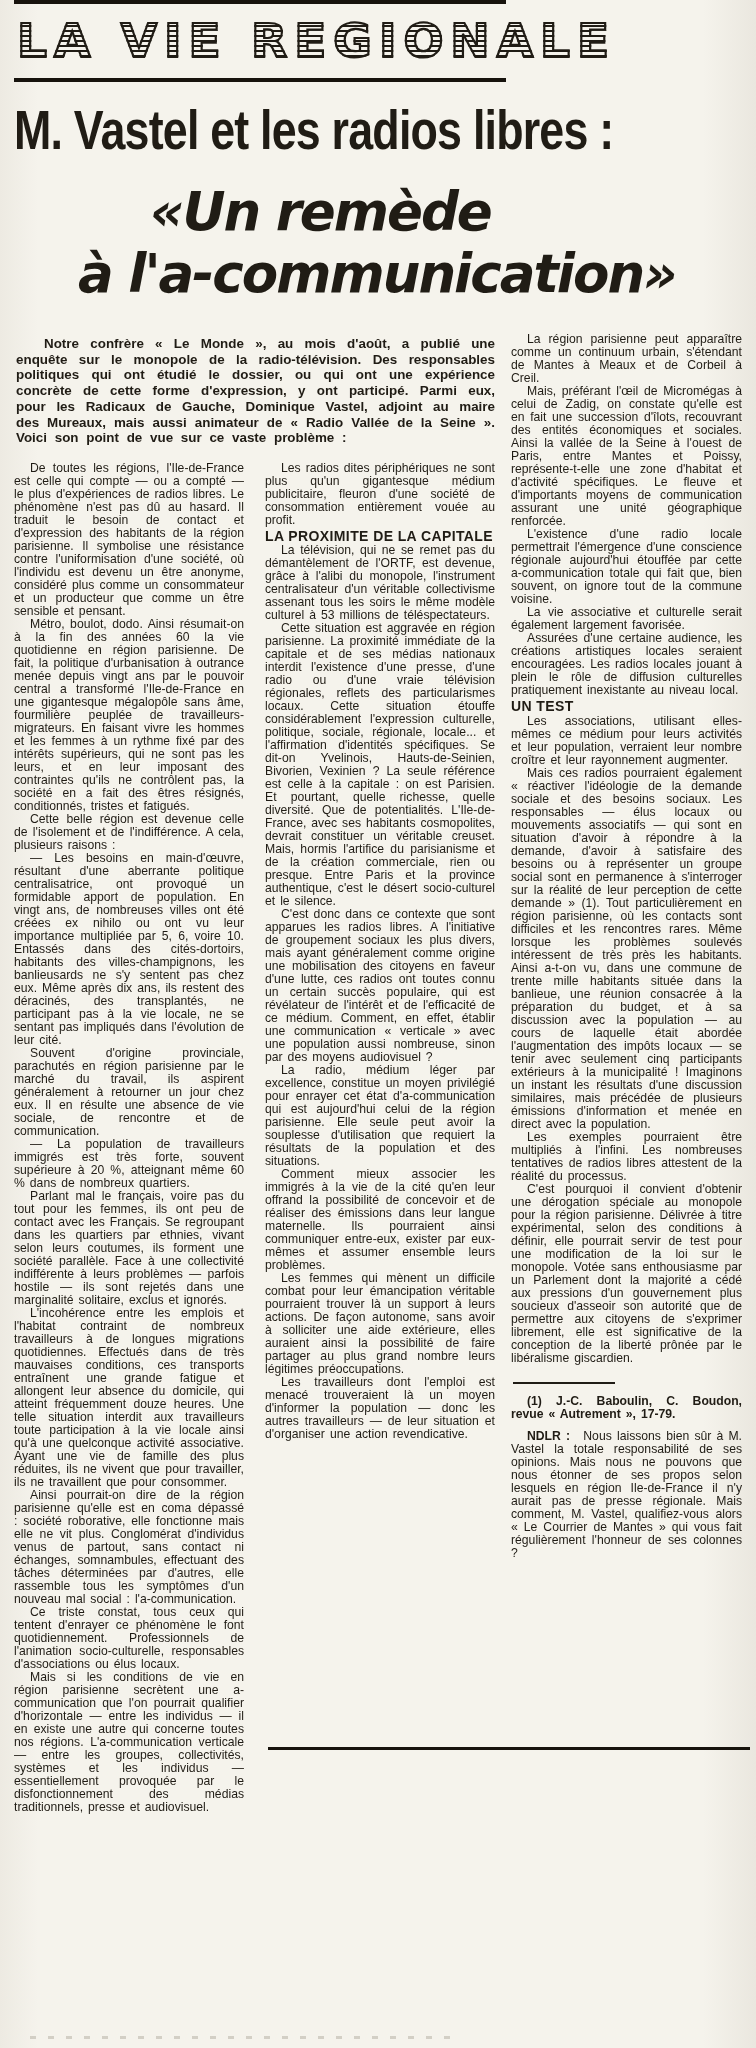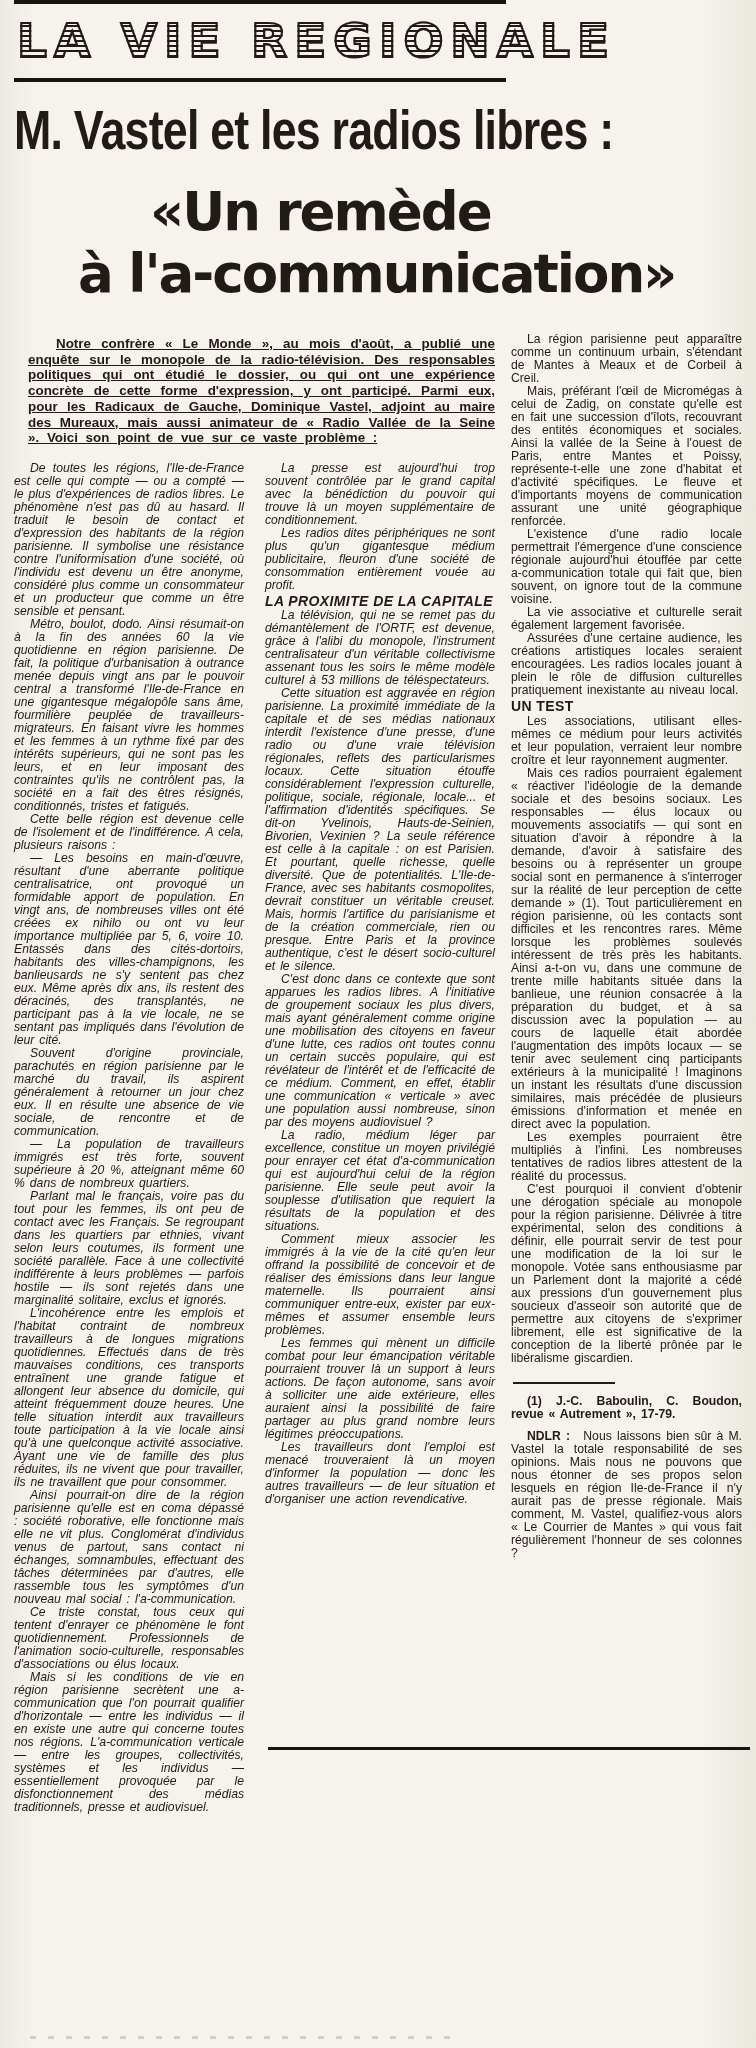--- a/index.html
+++ b/index.html
@@ -40,43 +40,43 @@
     font-weight:bold;
     font-size:56px;
     line-height:1;
     letter-spacing:-1px;
     transform:scaleX(0.80);
     transform-origin:left center;
     white-space:nowrap;
   }
   .quote-line{
     font-family:"DejaVu Sans",sans-serif;
+    font-style:italic;
     font-weight:900;
     font-size:53px;
     line-height:1;
     letter-spacing:-2px;
     white-space:nowrap;
   }
   .quote-line1{margin:27px 0 0 150px;}
   .quote-line2{margin:9px 0 0 78px;}
   
   .main{display:flex;gap:16px;margin:33px 10px 0 14px;align-items:flex-start;}
   .left-region{width:481px;flex:0 0 auto;}
   .right-region{width:231px;flex:0 0 auto;}
   .intro{
-    margin:3px 0 16px 14px;
+    margin:3px 0 16px 2px;
     font-weight:bold;
     font-size:13.4px;
     line-height:15.7px;
     text-align:justify;
     text-indent:28px;
     word-spacing:4px;
-    text-decoration:underline;
   }
-  .twocol{display:flex;gap:21px;font-style:italic;}
+  .twocol{display:flex;gap:21px;}
   .col{width:230px;flex:0 0 auto;}
   p.para{
     margin:0;
     font-size:12.2px;
     line-height:13px;
     text-align:justify;
     text-indent:16px;
     word-spacing:1.6px;
     hyphens:auto;-webkit-hyphens:auto;
   }
@@ -121,21 +121,20 @@
             <p class="para">— Les besoins en main-d'œuvre, résultant d'une aberrante politique centralisatrice, ont provoqué un formidable apport de population. En vingt ans, de nombreuses villes ont été créées ex nihilo ou ont vu leur importance multipliée par 5, 6, voire 10. Entassés dans des cités-dortoirs, habitants des villes-champignons, les banlieusards ne s'y sentent pas chez eux. Même après dix ans, ils restent des déracinés, des transplantés, ne participant pas à la vie locale, ne se sentant pas impliqués dans l'évolution de leur cité.</p>
             <p class="para">Souvent d'origine provinciale, parachutés en région parisienne par le marché du travail, ils aspirent généralement à retourner un jour chez eux. Il en résulte une absence de vie sociale, de rencontre et de communication.</p>
             <p class="para">— La population de travailleurs immigrés est très forte, souvent supérieure à 20 %, atteignant même 60 % dans de nombreux quartiers.</p>
             <p class="para">Parlant mal le français, voire pas du tout pour les femmes, ils ont peu de contact avec les Français. Se regroupant dans les quartiers par ethnies, vivant selon leurs coutumes, ils forment une société parallèle. Face à une collectivité indifférente à leurs problèmes — parfois hostile — ils sont rejetés dans une marginalité solitaire, exclus et ignorés.</p>
             <p class="para">L'incohérence entre les emplois et l'habitat contraint de nombreux travailleurs à de longues migrations quotidiennes. Effectués dans de très mauvaises conditions, ces transports entraînent une grande fatigue et allongent leur absence du domicile, qui atteint fréquemment douze heures. Une telle situation interdit aux travailleurs toute participation à la vie locale ainsi qu'à une quelconque activité associative. Ayant une vie de famille des plus réduites, ils ne vivent que pour travailler, ils ne travaillent que pour consommer.</p>
             <p class="para">Ainsi pourrait-on dire de la région parisienne qu'elle est en coma dépassé : société roborative, elle fonctionne mais elle ne vit plus. Conglomérat d'individus venus de partout, sans contact ni échanges, somnambules, effectuant des tâches déterminées par d'autres, elle rassemble tous les symptômes d'un nouveau mal social : l'a-communication.</p>
             <p class="para">Ce triste constat, tous ceux qui tentent d'enrayer ce phénomène le font quotidiennement. Professionnels de l'animation socio-culturelle, responsables d'associations ou élus locaux.</p>
             <p class="para">Mais si les conditions de vie en région parisienne secrètent une a-communication que l'on pourrait qualifier d'horizontale — entre les individus — il en existe une autre qui concerne toutes nos régions. L'a-communication verticale — entre les groupes, collectivités, systèmes et les individus — essentiellement provoquée par le disfonctionnement des médias traditionnels, presse et audiovisuel.</p>
           </div>
         <div class="col">
-            <p class="para">La presse est aujourd'hui trop souvent contrôlée par le grand capital avec la bénédiction du pouvoir qui trouve là un moyen supplémentaire de conditionnement.</p>
             <p class="para">Les radios dites périphériques ne sont plus qu'un gigantesque médium publicitaire, fleuron d'une société de consommation entièrement vouée au profit.</p>
             <h3 class="subhead">LA PROXIMITE DE LA CAPITALE</h3>
             <p class="para">La télévision, qui ne se remet pas du démantèlement de l'ORTF, est devenue, grâce à l'alibi du monopole, l'instrument centralisateur d'un véritable collectivisme assenant tous les soirs le même modèle culturel à 53 millions de téléspectateurs.</p>
             <p class="para">Cette situation est aggravée en région parisienne. La proximité immédiate de la capitale et de ses médias nationaux interdit l'existence d'une presse, d'une radio ou d'une vraie télévision régionales, reflets des particularismes locaux. Cette situation étouffe considérablement l'expression culturelle, politique, sociale, régionale, locale... et l'affirmation d'identités spécifiques. Se dit-on Yvelinois, Hauts-de-Seinien, Bivorien, Vexinien ? La seule référence est celle à la capitale : on est Parisien. Et pourtant, quelle richesse, quelle diversité. Que de potentialités. L'Ile-de-France, avec ses habitants cosmopolites, devrait constituer un véritable creuset. Mais, hormis l'artifice du parisianisme et de la création commerciale, rien ou presque. Entre Paris et la province authentique, c'est le désert socio-culturel et le silence.</p>
             <p class="para">C'est donc dans ce contexte que sont apparues les radios libres. A l'initiative de groupement sociaux les plus divers, mais ayant généralement comme origine une mobilisation des citoyens en faveur d'une lutte, ces radios ont toutes connu un certain succès populaire, qui est révélateur de l'intérêt et de l'efficacité de ce médium. Comment, en effet, établir une communication « verticale » avec une population aussi nombreuse, sinon par des moyens audiovisuel ?</p>
             <p class="para">La radio, médium léger par excellence, constitue un moyen privilégié pour enrayer cet état d'a-communication qui est aujourd'hui celui de la région parisienne. Elle seule peut avoir la souplesse d'utilisation que requiert la résultats de la population et des situations.</p>
             <p class="para">Comment mieux associer les immigrés à la vie de la cité qu'en leur offrand la possibilité de concevoir et de réaliser des émissions dans leur langue maternelle. Ils pourraient ainsi communiquer entre-eux, exister par eux-mêmes et assumer ensemble leurs problèmes.</p>
             <p class="para">Les femmes qui mènent un difficile combat pour leur émancipation véritable pourraient trouver là un support à leurs actions. De façon autonome, sans avoir à solliciter une aide extérieure, elles auraient ainsi la possibilité de faire partager au plus grand nombre leurs légitimes préoccupations.</p>
             <p class="para">Les travailleurs dont l'emploi est menacé trouveraient là un moyen d'informer la population — donc les autres travailleurs — de leur situation et d'organiser une action revendicative.</p>
           </div>

